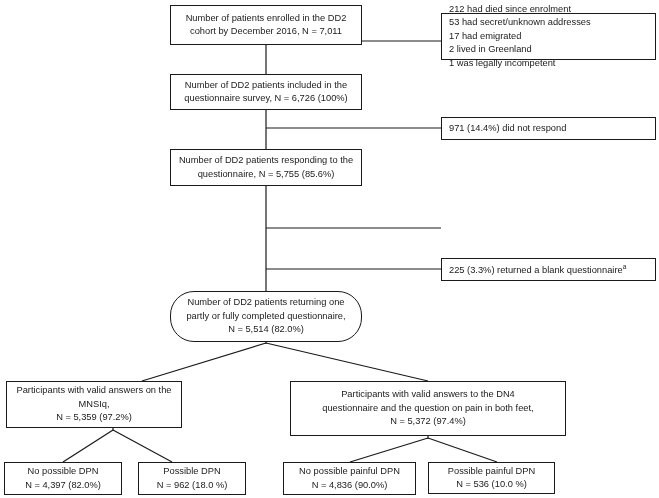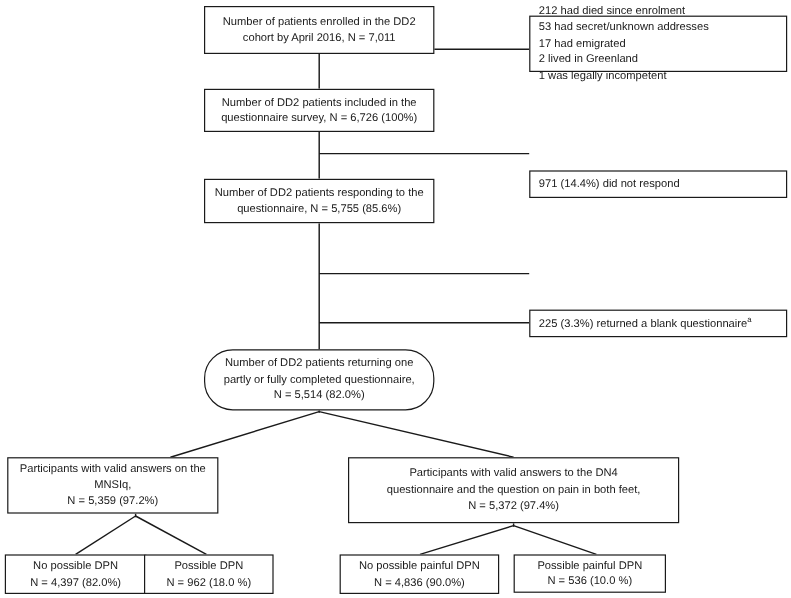--- a/index.html
+++ b/index.html
@@ -78,37 +78,37 @@
       <line x1="113" y1="430" x2="172" y2="462"></line>
 
       <line x1="428" y1="436" x2="428" y2="439"></line>
       <line x1="428" y1="438" x2="350" y2="462"></line>
       <line x1="428" y1="438" x2="497" y2="462"></line>
     </g>
   </svg>
 
   <div class="node" style="left:170px; top:5px; width:192px; height:40px;">
     <span class="txt">Number of patients enrolled in the DD2
-cohort by April 2016, N = 7,011</span>
+cohort by December 2016, N = 7,011</span>
   </div>
 
   <div class="node left-align" style="left:441px; top:13px; width:215px; height:47px;">
     <span class="txt">212 had died since enrolment
 53 had secret/unknown addresses
 17 had emigrated
 2 lived in Greenland
 1 was legally incompetent</span>
   </div>
 
   <div class="node" style="left:170px; top:74px; width:192px; height:36px;align-items:center;">
     <span class="txt">Number of DD2 patients included in the
 questionnaire survey, N = 6,726 (100%)</span>
   </div>
 
-  <div class="node left-align" style="left:441px; top:117px; width:215px; height:23px;margin-top:25px;">
+  <div class="node left-align" style="left:441px; top:117px; width:215px; height:23px;">
     <span class="txt">971 (14.4%) did not respond</span>
   </div>
 
   <div class="node" style="left:170px; top:149px; width:192px; height:37px;">
     <span class="txt">Number of DD2 patients responding to the
 questionnaire, N = 5,755 (85.6%)</span>
   </div>
 
 
   <div class="node left-align" style="left:441px; top:258px; width:215px; height:23px;">
@@ -130,21 +130,21 @@
     <span class="txt">Participants with valid answers to the DN4
 questionnaire and the question on pain in both feet,
 N = 5,372 (97.4%)</span>
   </div>
 
   <div class="node" style="left:4px; top:462px; width:118px; height:33px;align-items:center;">
     <span class="txt">No possible DPN
 N = 4,397  (82.0%)</span>
   </div>
 
-  <div class="node" style="left:120px; top:462px; width:108px; height:33px;">
+  <div class="node" style="left:138px; top:462px; width:108px; height:33px;">
     <span class="txt">Possible DPN
 N = 962 (18.0 %)</span>
   </div>
 
   <div class="node" style="left:283px; top:462px; width:133px; height:33px;">
     <span class="txt">No possible painful DPN
 N = 4,836 (90.0%)</span>
   </div>
 
   <div class="node" style="left:428px; top:462px; width:127px; height:32px;">

